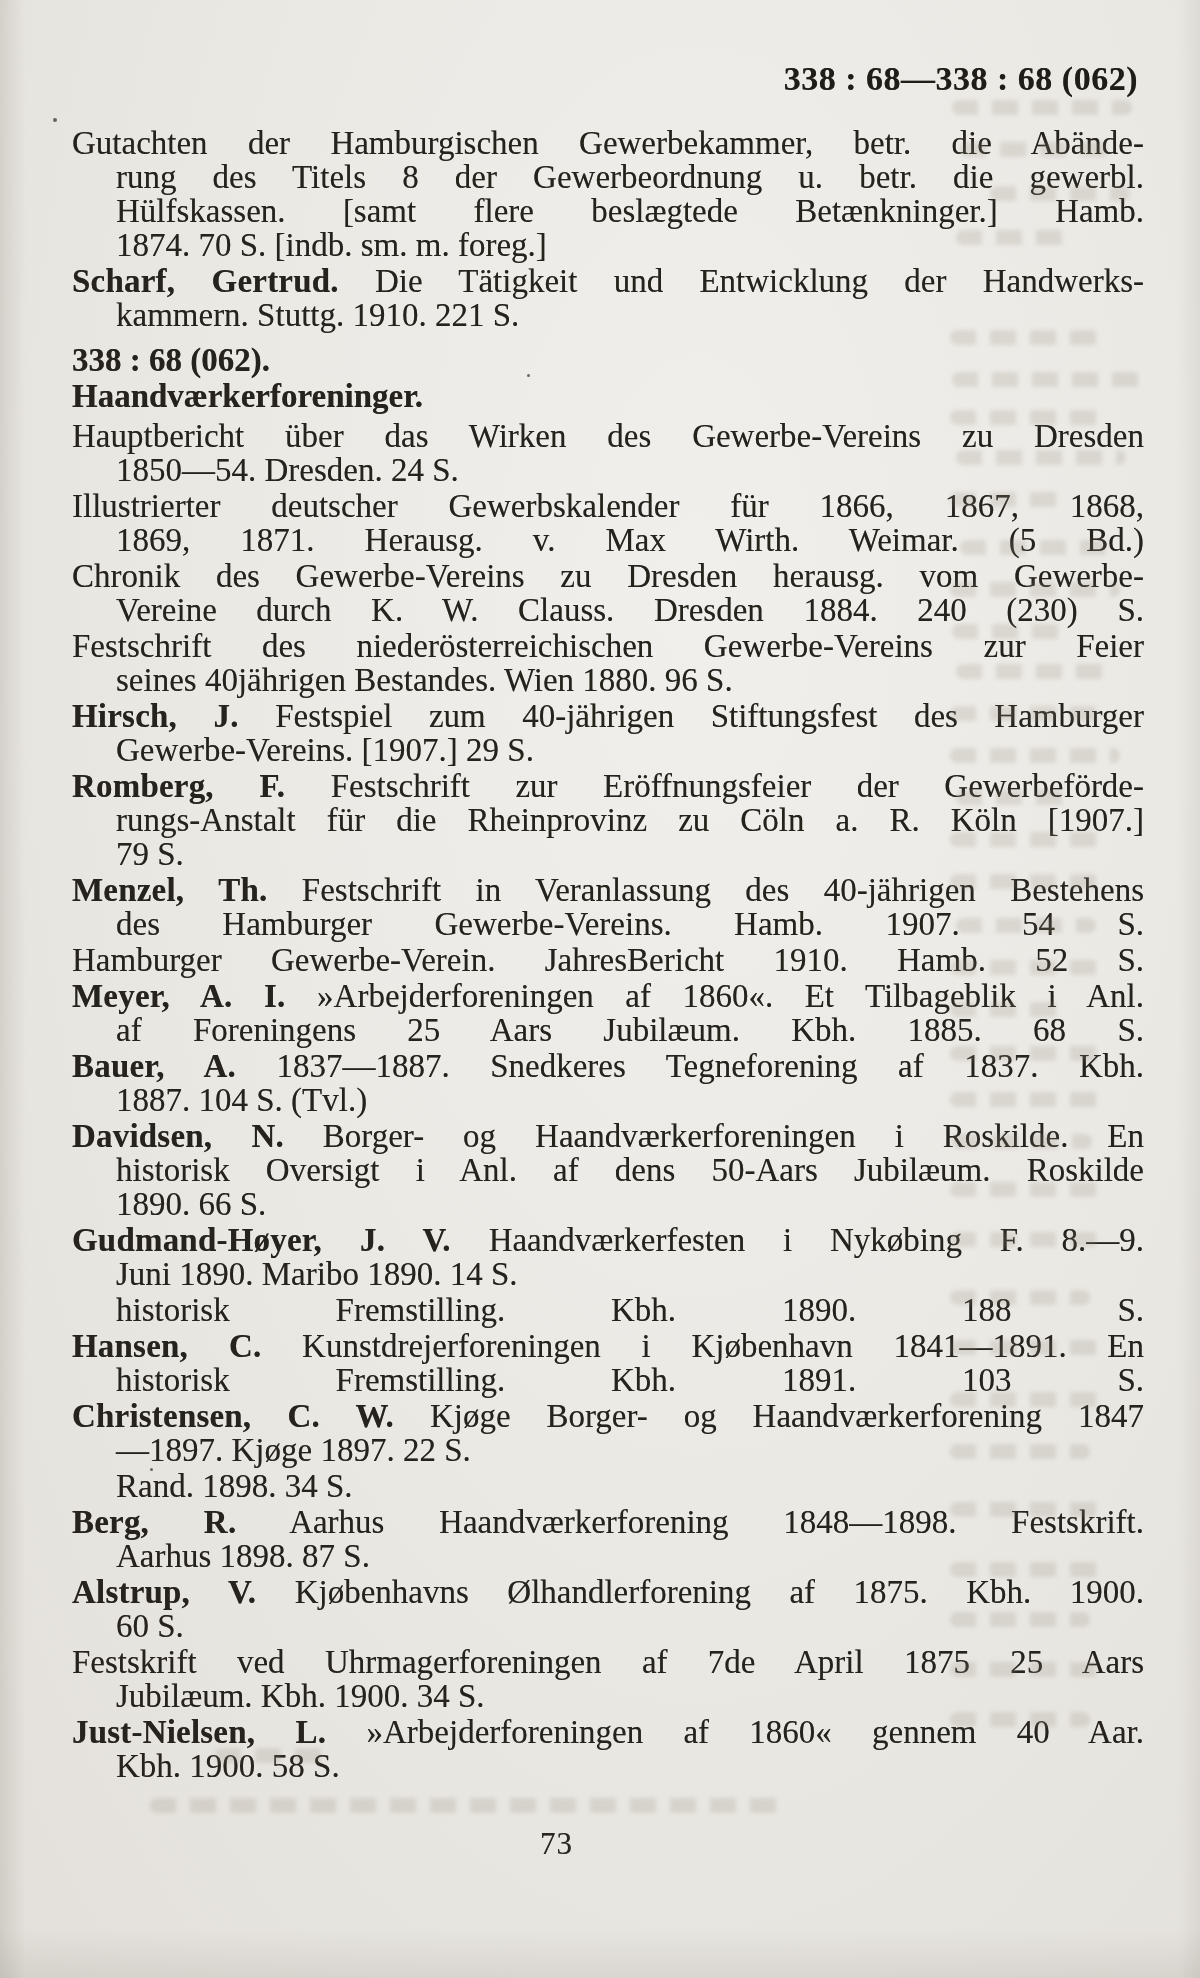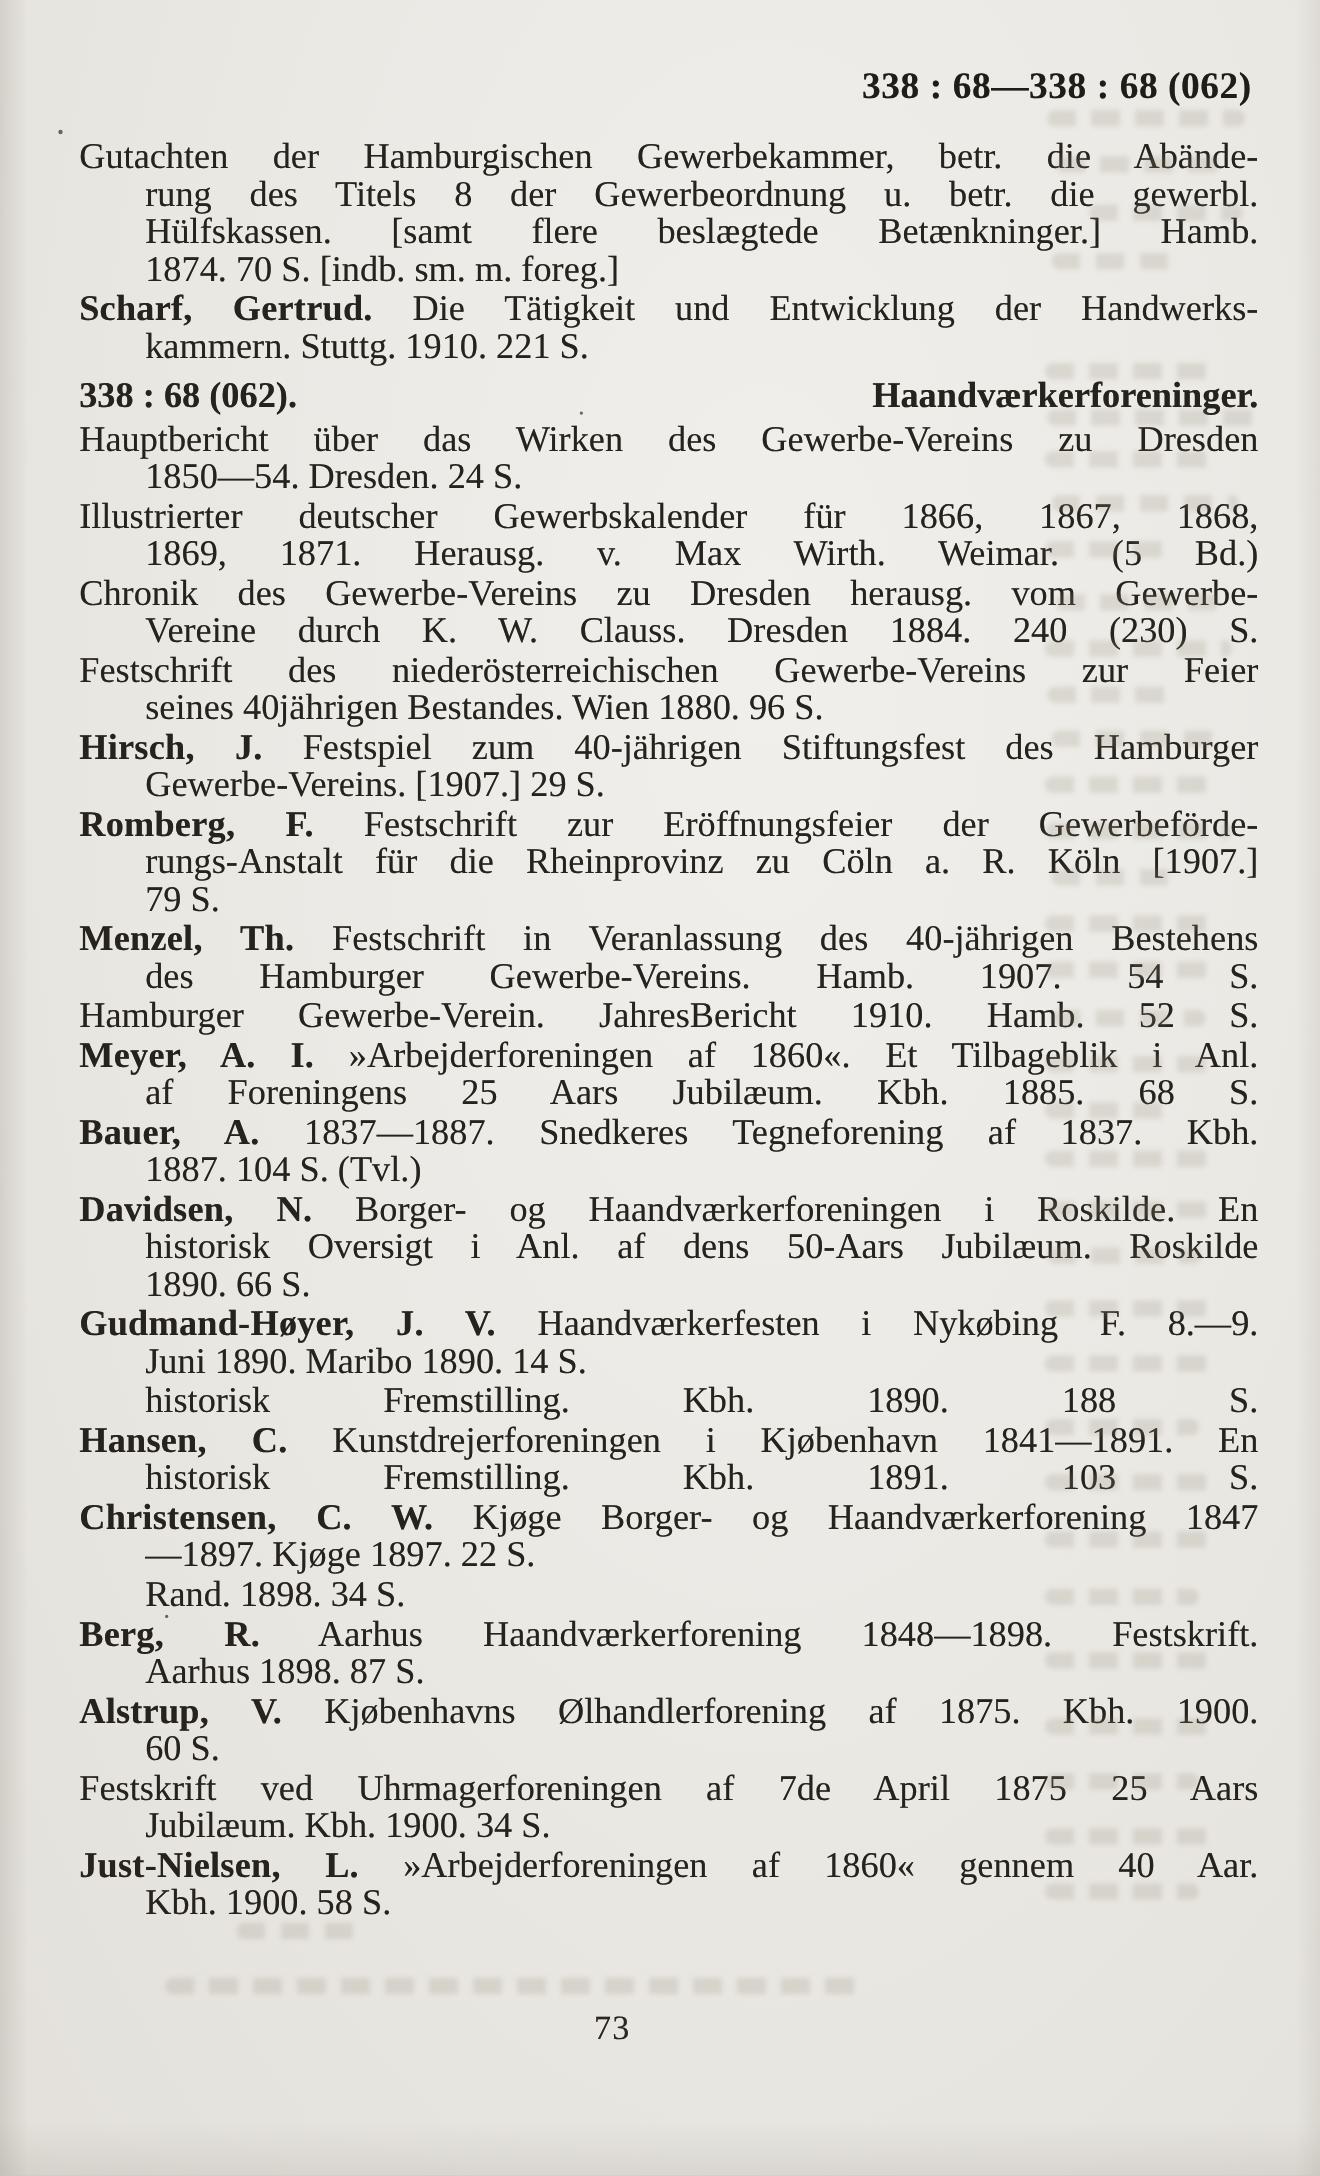--- a/index.html
+++ b/index.html
@@ -26,28 +26,29 @@
   }
   .column{
     position:absolute;left:72px;top:126px;width:1072px;
   }
   .entry{margin:0 0 2px 0;}
   .line{
     font-size:33px;line-height:34px;
     text-shadow:0 0 .5px rgba(38,33,24,.45);
     white-space:normal;
   }
-  .line.cont{margin-left:60px;}
+  .line.cont{margin-left:44px;}
   .line.fill{text-align:justify;text-align-last:justify;}
   .author{font-weight:bold;letter-spacing:.2px;}
   .section-heading{
     display:flex;justify-content:space-between;align-items:baseline;
     margin:10px 0 5px 0;
     font-size:33px;line-height:36px;font-weight:bold;
     text-shadow:0 0 .5px rgba(32,28,20,.55);
+    flex-direction:column;
   }
   .page-number{
     position:absolute;left:540px;top:1826px;
     font-size:31px;letter-spacing:1px;
     color:#2a271f;
     text-shadow:0 0 .5px rgba(38,33,24,.45);
   }
   .ghost{
     position:absolute;height:15px;border-radius:7px;
     background:repeating-linear-gradient(90deg,

